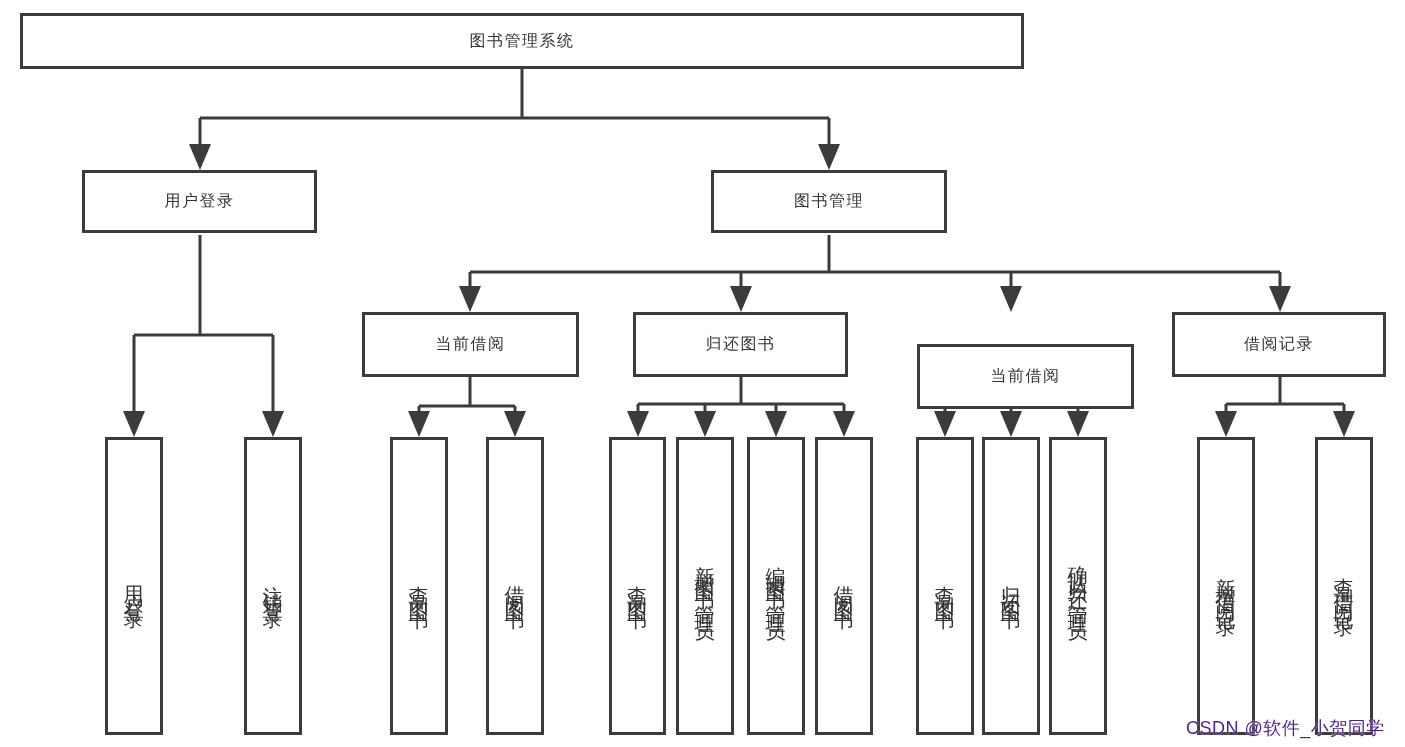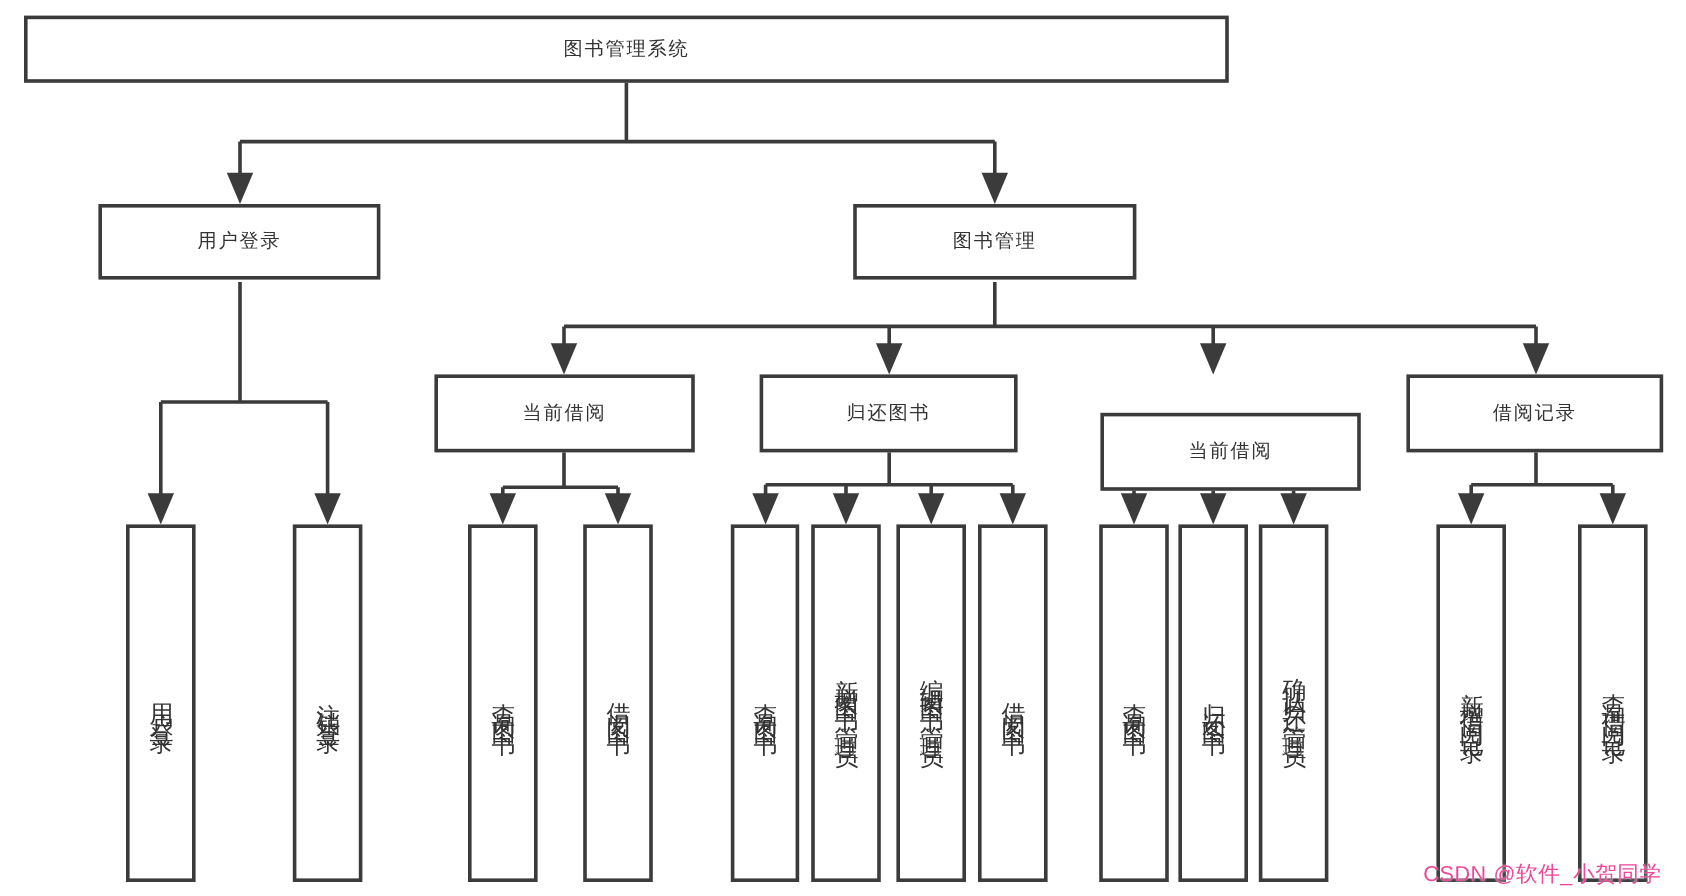--- a/index.html
+++ b/index.html
@@ -31,21 +31,21 @@
     line-height:1;
     letter-spacing:8px;
     white-space:nowrap;
     color:#333333;
   }
   .watermark {
     position:absolute;
     left:1186px;
     top:716px;
     font-size:18px;
-    color:#ec4899;
+    color:#4c1d95;
     letter-spacing:0.5px;
     white-space:nowrap;
     text-shadow:0 0 2px #ffffff;
   }
 </style>
 </head>
 <body>
 
 <div class="stage">
 

